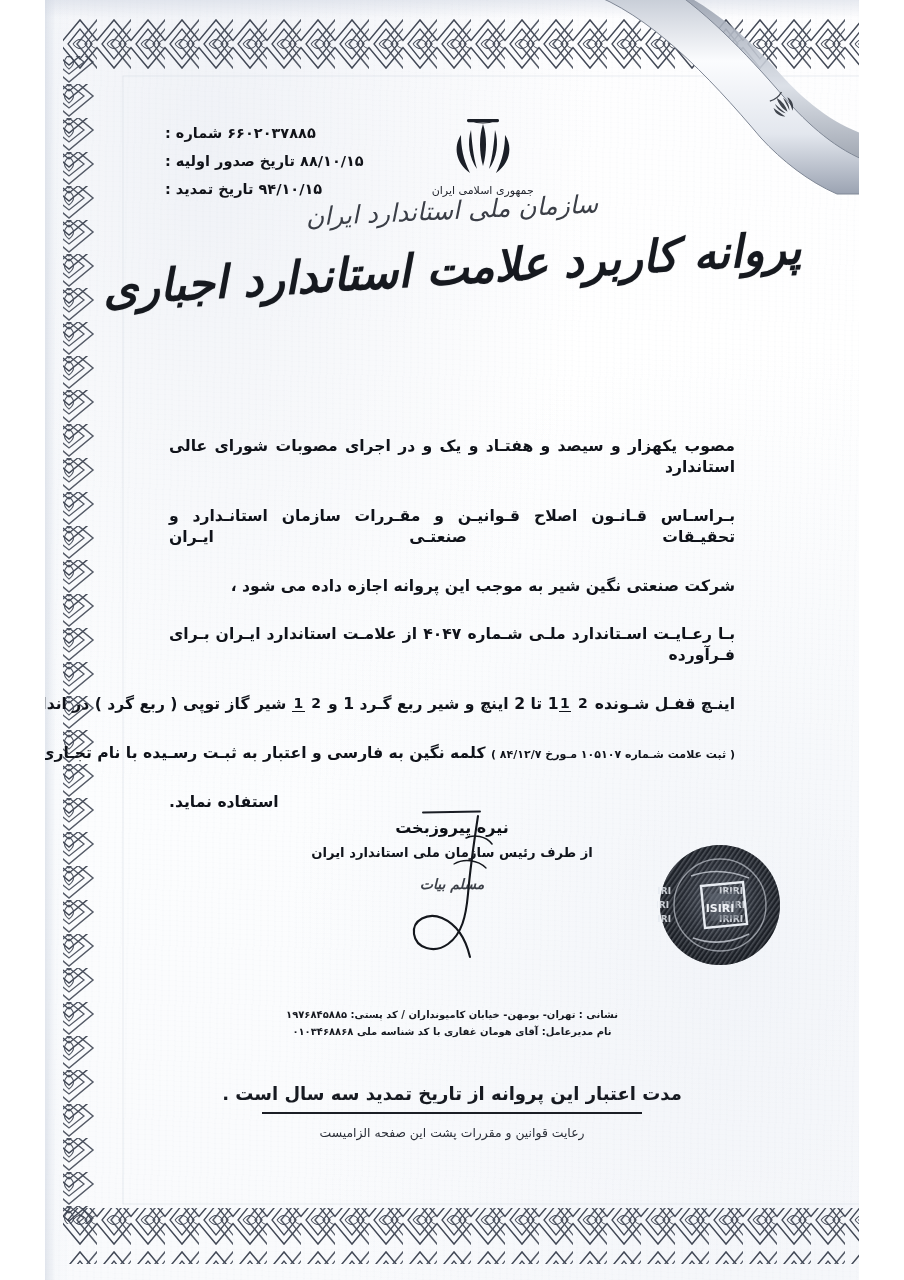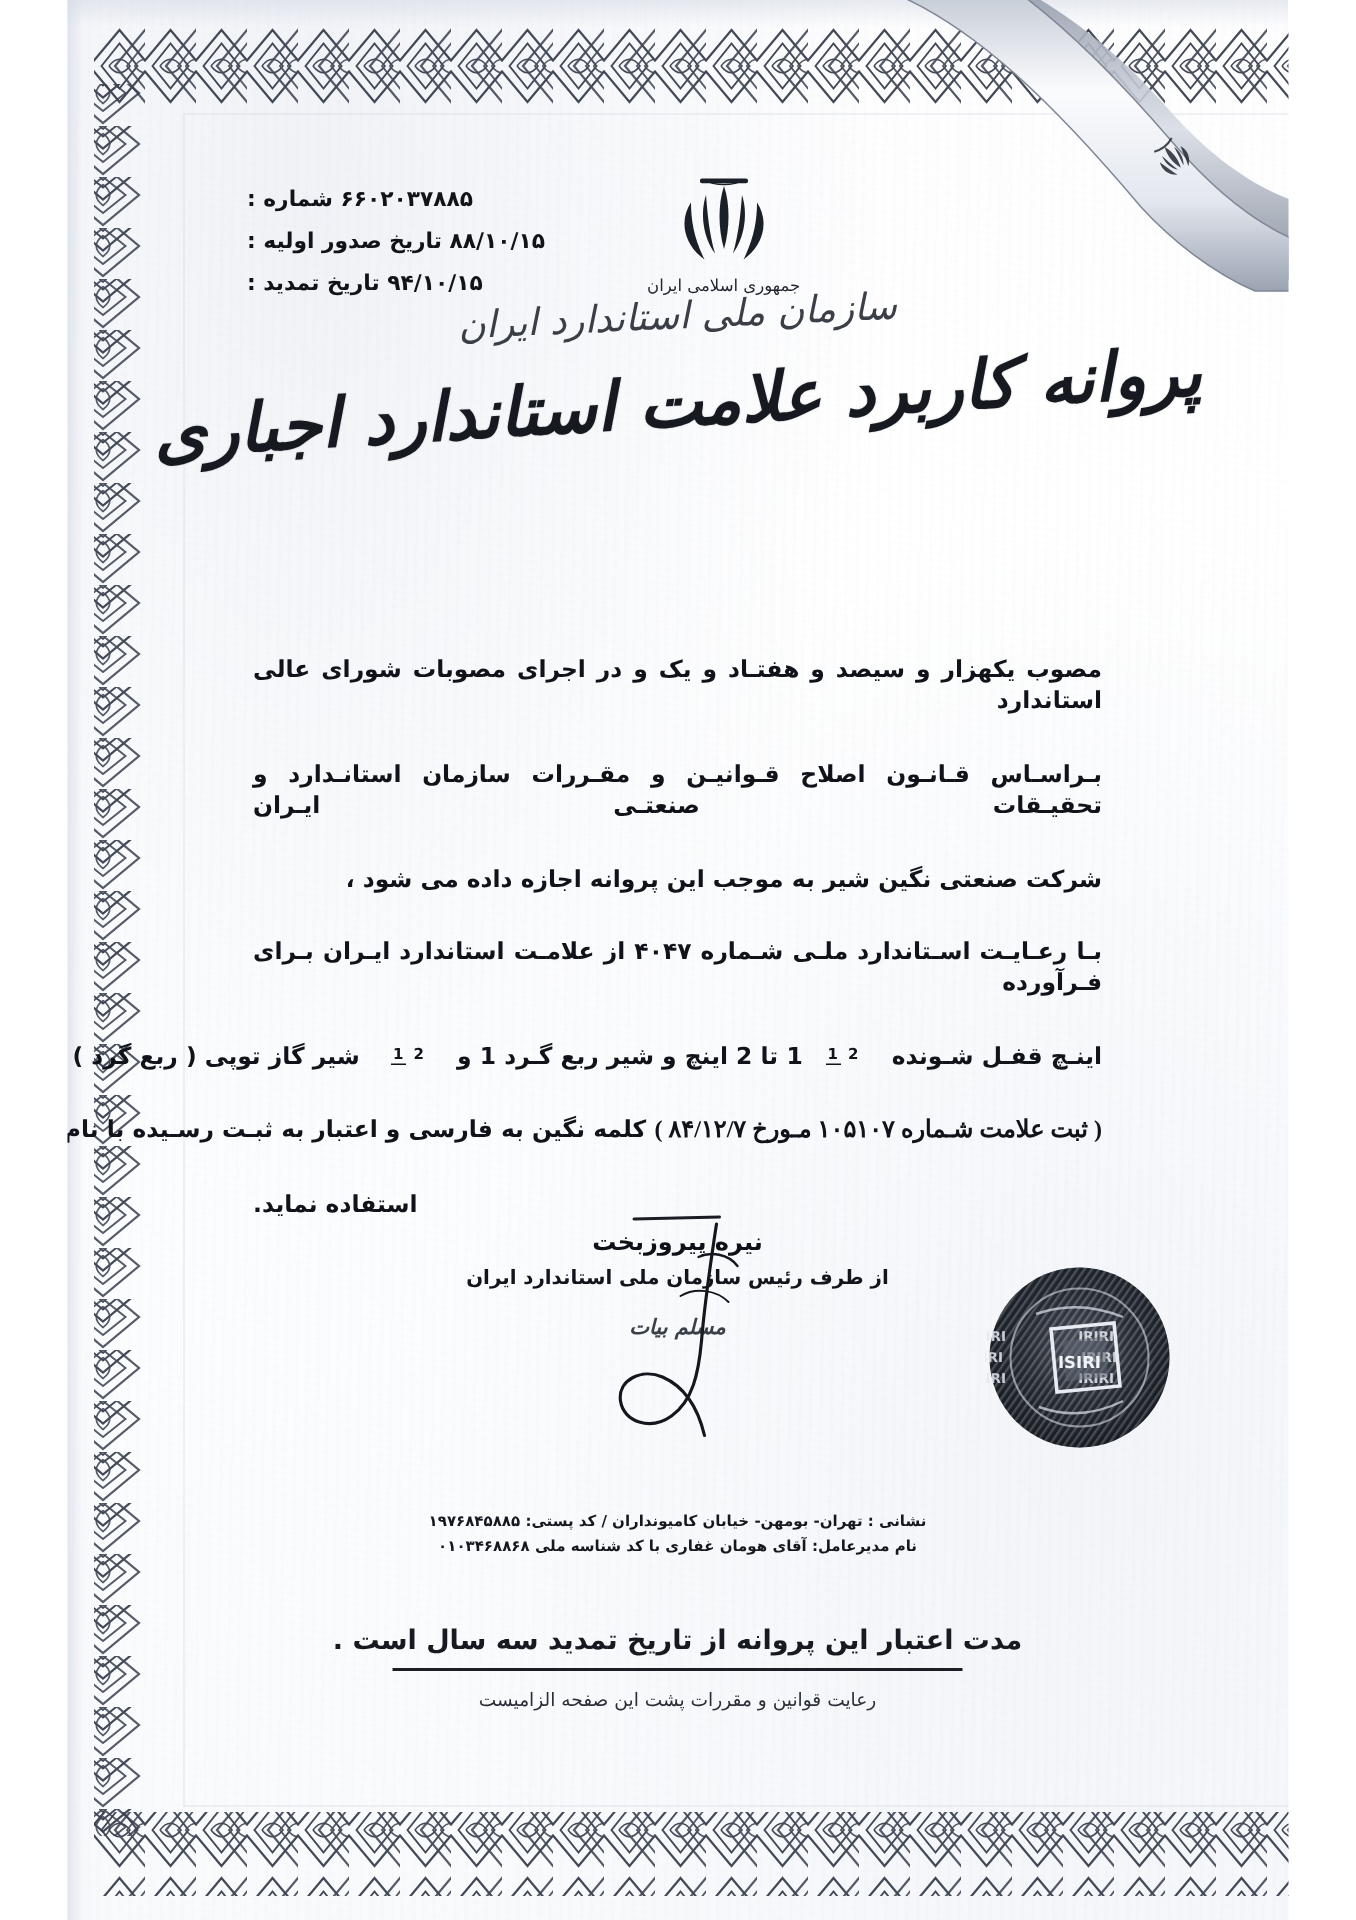--- a/index.html
+++ b/index.html
@@ -160,34 +160,33 @@
     display: flex;
     flex-direction: row;
     justify-content: space-between;
   }
   .body-line.plain { display: block; white-space: normal; text-align-last: justify; }
   .body-line.rtl-right { display: block; text-align: right; text-align-last: right; }
   .body-line.rtl-left  { display: block; text-align: right;  text-align-last: left; }
   .body-line .seg { display: inline-block; }
   .strong-name { font-weight: 700; }
   .small-note {
-    font-size: 16px;
+    font-size: 11px;
     font-weight: 700;
     letter-spacing: -.1px;
-    font-family: Liberation Serif, serif;
   }
   
   .frac {
     display: inline-flex;
     flex-direction: column;
     align-items: center;
     vertical-align: middle;
-    font-size: 10px;
+    font-size: 14px;
     line-height: 1.04;
-    margin: 0 15px;
+    margin: 0 0;
     position: relative;
     top: -1px;
   }
   .frac .num { border-bottom: 1.1px solid #10131a; padding: 0 1.5px; }
   .frac .den { padding: 0 1.5px; }
   .latin { direction: ltr; display: inline-block; unicode-bidi: isolate; }
 
   
   .sign-block {
     position: absolute;

